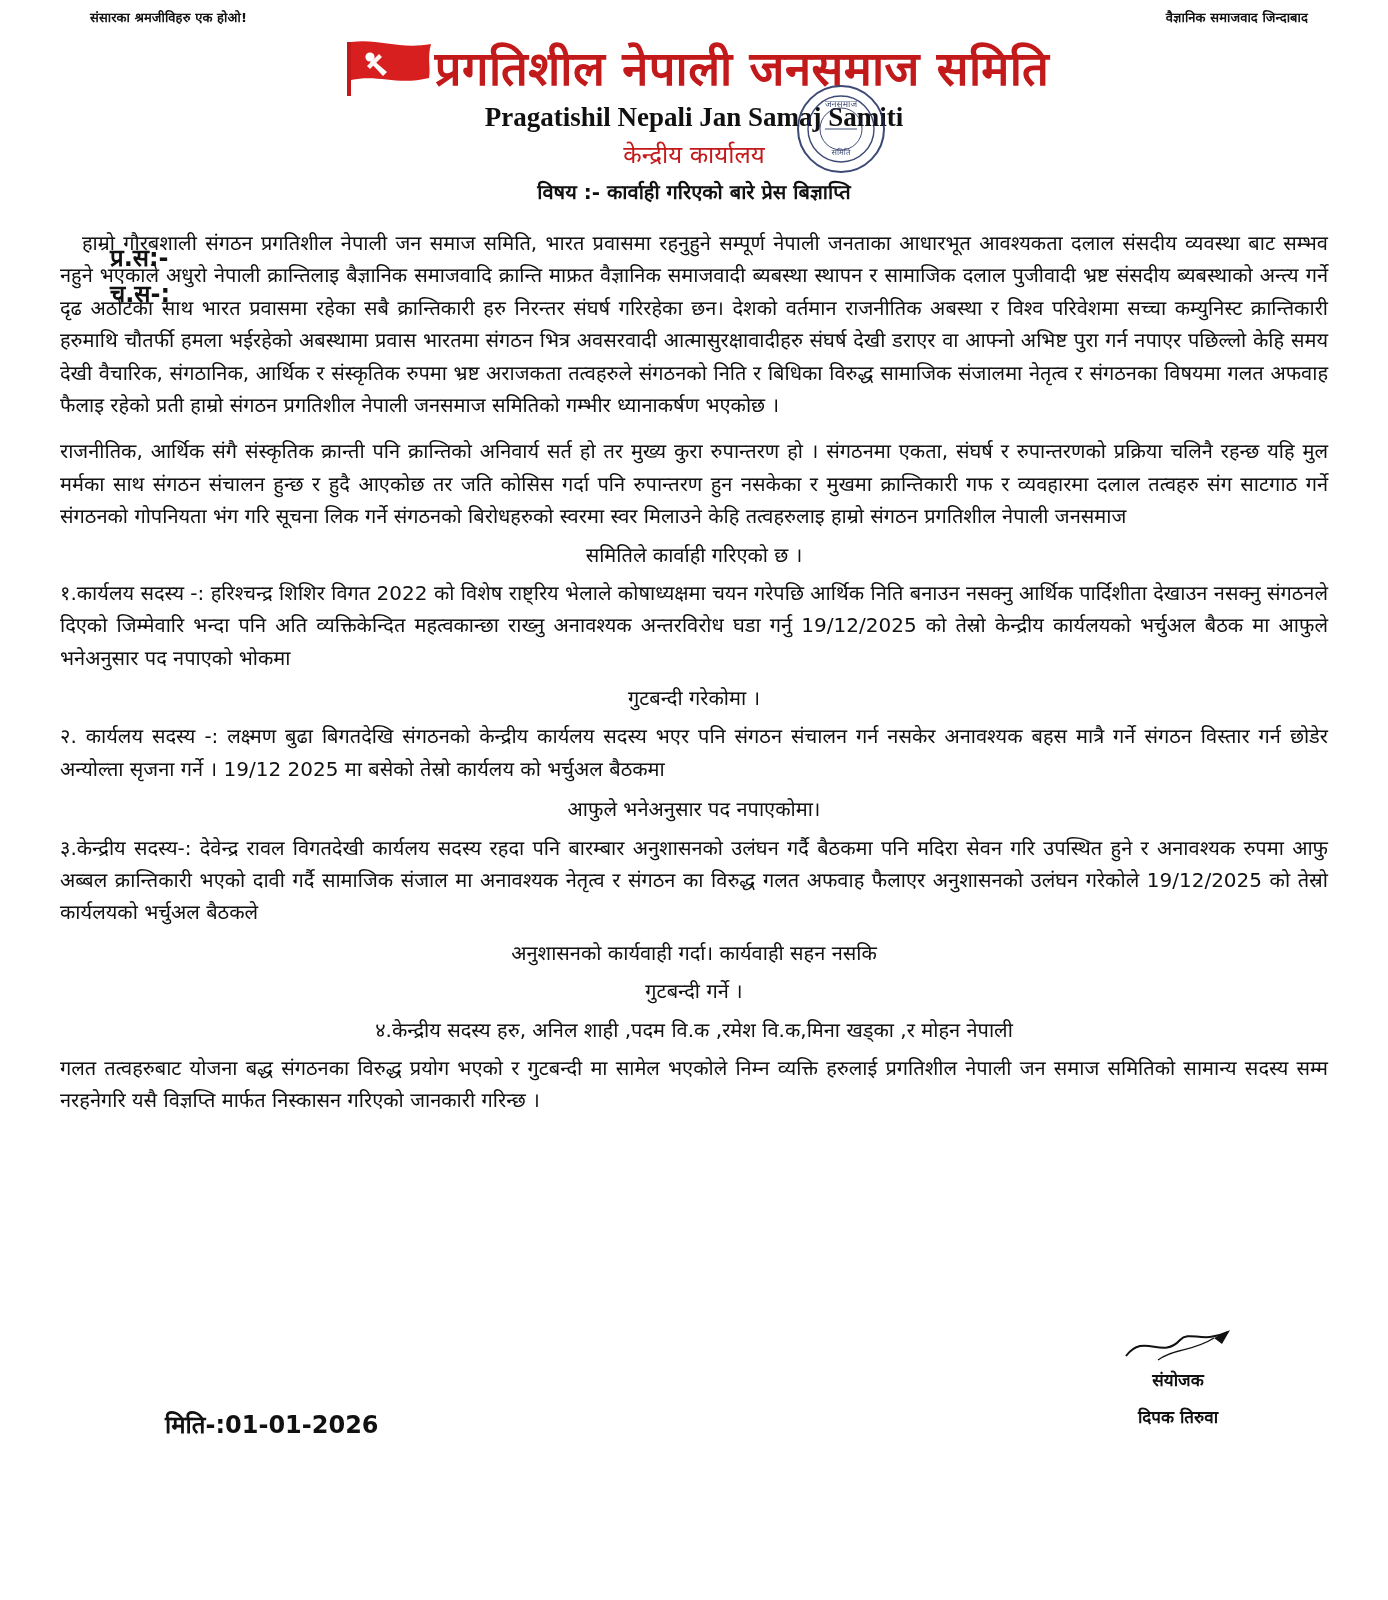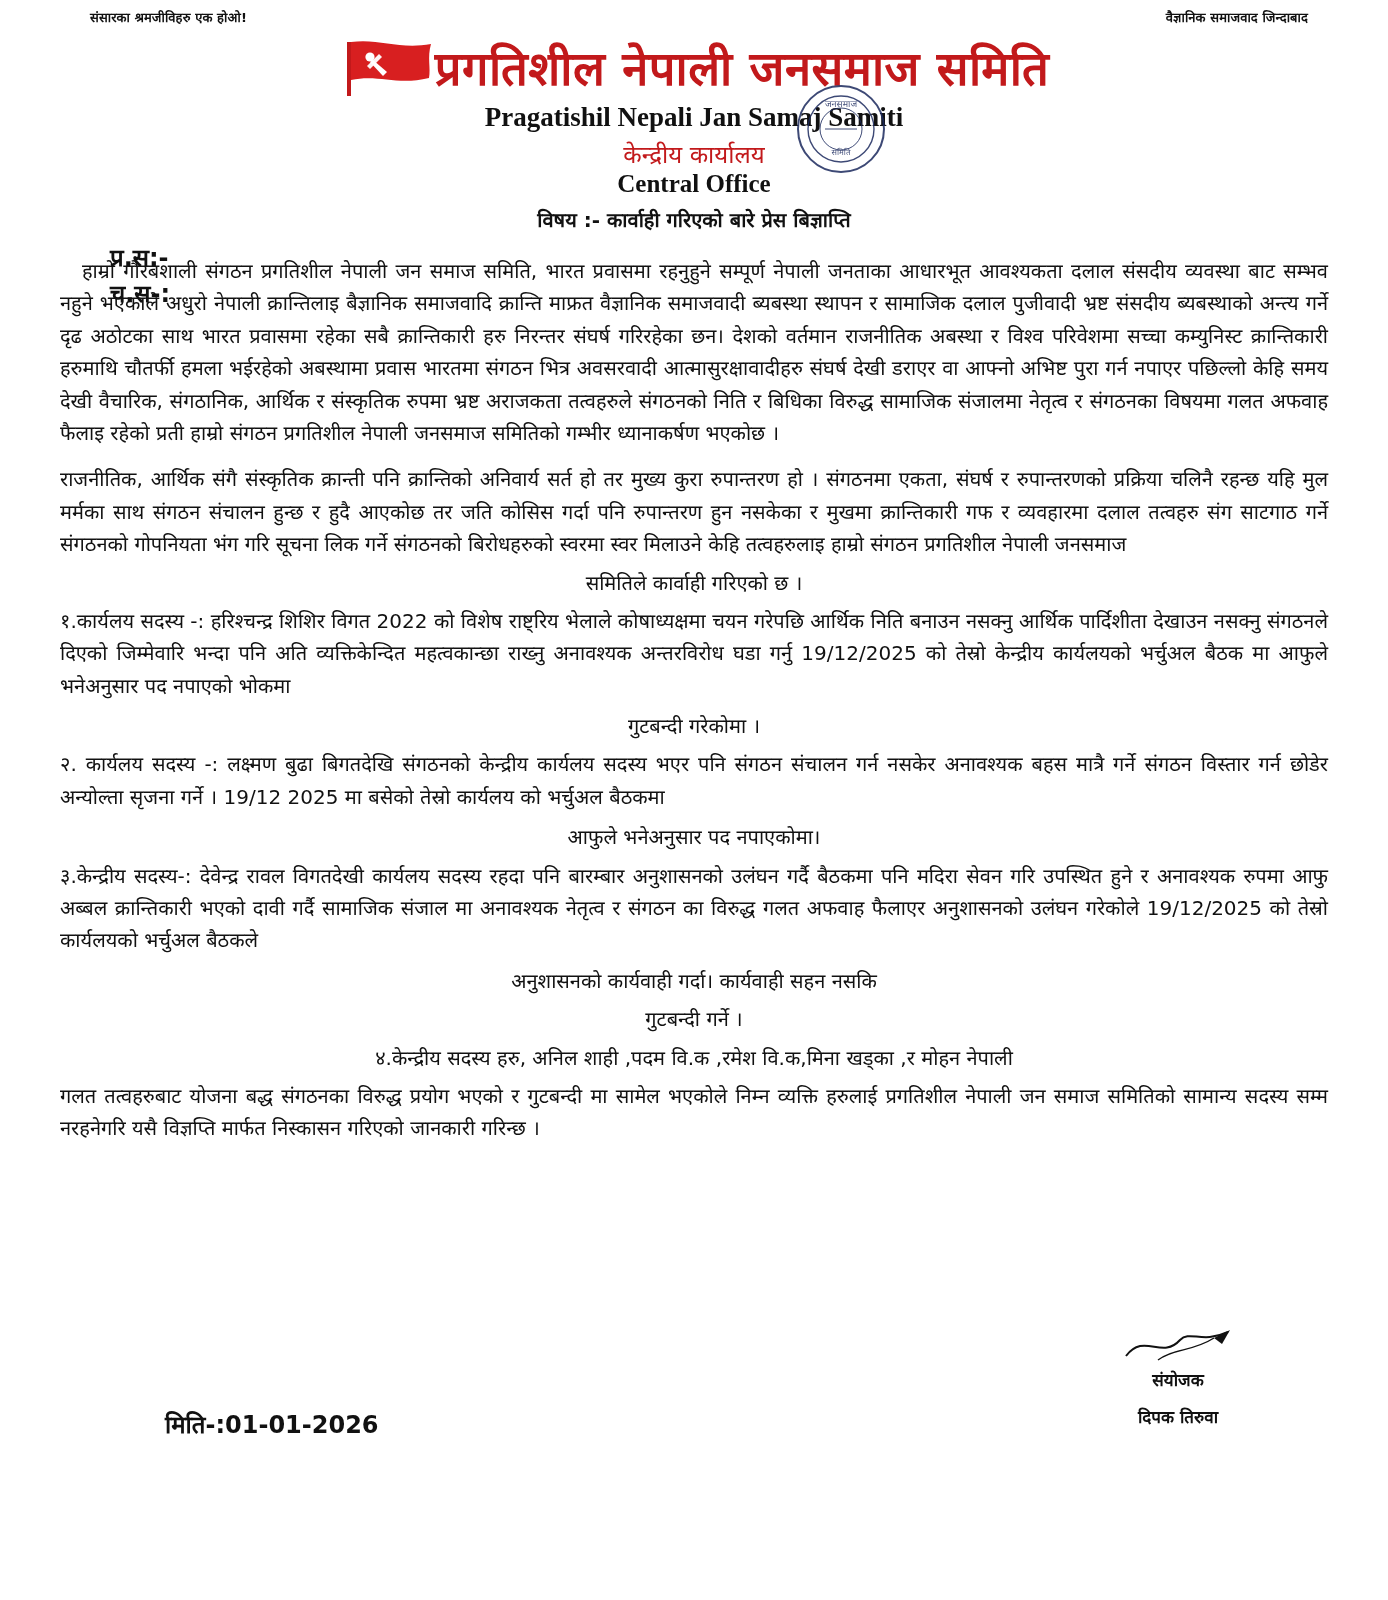--- a/index.html
+++ b/index.html
@@ -189,21 +189,20 @@
             <path d="M8 8 L22 20 L18 24 L5 10 Z" fill="#ffffff"></path>
             <path d="M2 14 L14 2 L17 5 L5 17 Z" fill="#ffffff" opacity="0.95"></path>
           </g>
         </svg>
       </div>
       <div class="org-title">प्रगतिशील नेपाली जनसमाज समिति</div>
     </div>
 
     <div class="org-title-en">Pragatishil Nepali Jan Samaj Samiti</div>
     <div class="office-np">केन्द्रीय कार्यालय</div>
-    <div class="office-en">Central Office</div>
     <div class="subject">विषय :- कार्वाही गरिएको बारे प्रेस बिज्ञाप्ति</div>
 
     <div class="stamp">
       <svg width="92" height="92" viewBox="0 0 92 92" xmlns="http://www.w3.org/2000/svg">
         <circle cx="46" cy="46" r="43" fill="none" stroke="#1c2a5e" stroke-width="2"></circle>
         <circle cx="46" cy="46" r="33" fill="none" stroke="#1c2a5e" stroke-width="1.4"></circle>
         <circle cx="46" cy="46" r="21" fill="none" stroke="#1c2a5e" stroke-width="1"></circle>
         <text x="46" y="24" text-anchor="middle" font-size="9" fill="#1c2a5e" font-family="DejaVu Sans, sans-serif">जनसमाज</text>
         <text x="46" y="72" text-anchor="middle" font-size="8" fill="#1c2a5e" font-family="DejaVu Sans, sans-serif">समिति</text>
         <path d="M30 46 L62 46" stroke="#1c2a5e" stroke-width="1"></path>

